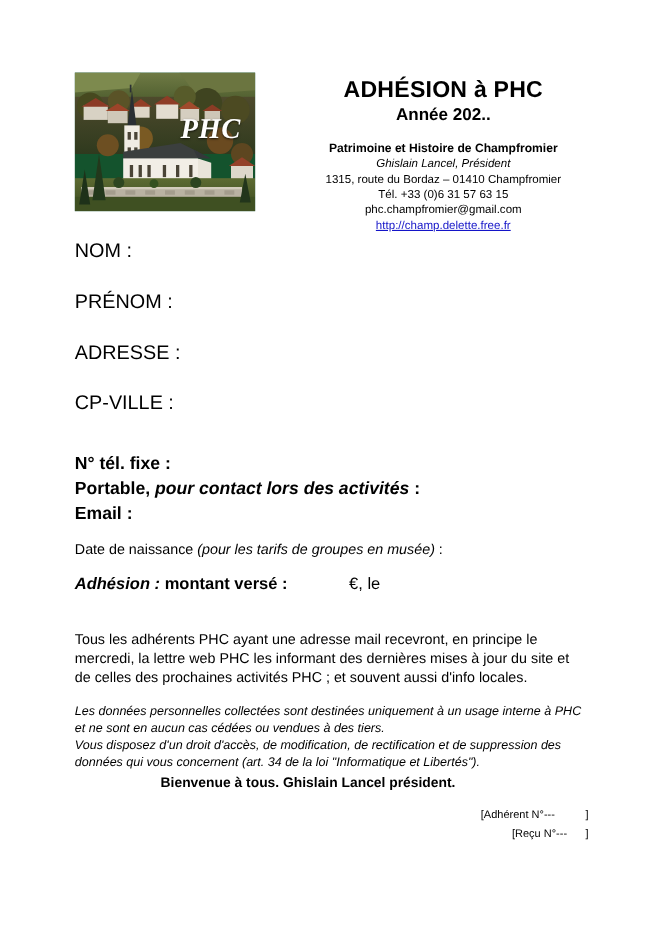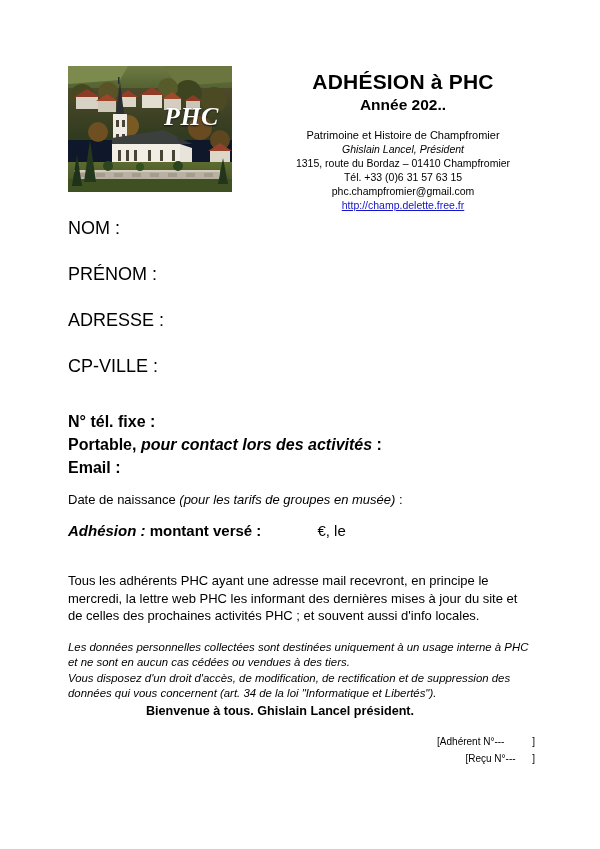--- a/index.html
+++ b/index.html
@@ -33,21 +33,21 @@
     height: 200px;
   }
 
   .photo-frame {
     position: absolute;
     left: 68px;
     top: 66px;
     width: 164px;
     height: 126px;
     overflow: hidden;
-    background: #0f172a;
+    background: #14532d;
   }
 
   .photo-svg { display: block; width: 164px; height: 126px; }
 
   .photo-watermark {
     position: absolute;
     left: 96px;
     top: 36px;
     font-family: "Liberation Serif", serif;
     font-style: italic;
@@ -78,21 +78,21 @@
     font-weight: bold;
     line-height: 1.2;
     margin-top: 2px;
   }
 
   .org-block {
     margin-top: 14px;
     font-size: 10.5px;
     line-height: 1.33;
   }
-  .org-name { font-weight: normal; font-size: 11px; }
+  .org-name { font-weight: bold; font-size: 11px; }
   .org-president { font-style: italic; }
   .org-link {
     color: #1414c8;
     text-decoration: underline;
   }
 
   
   .fields {
     position: absolute;
     left: 68px;

